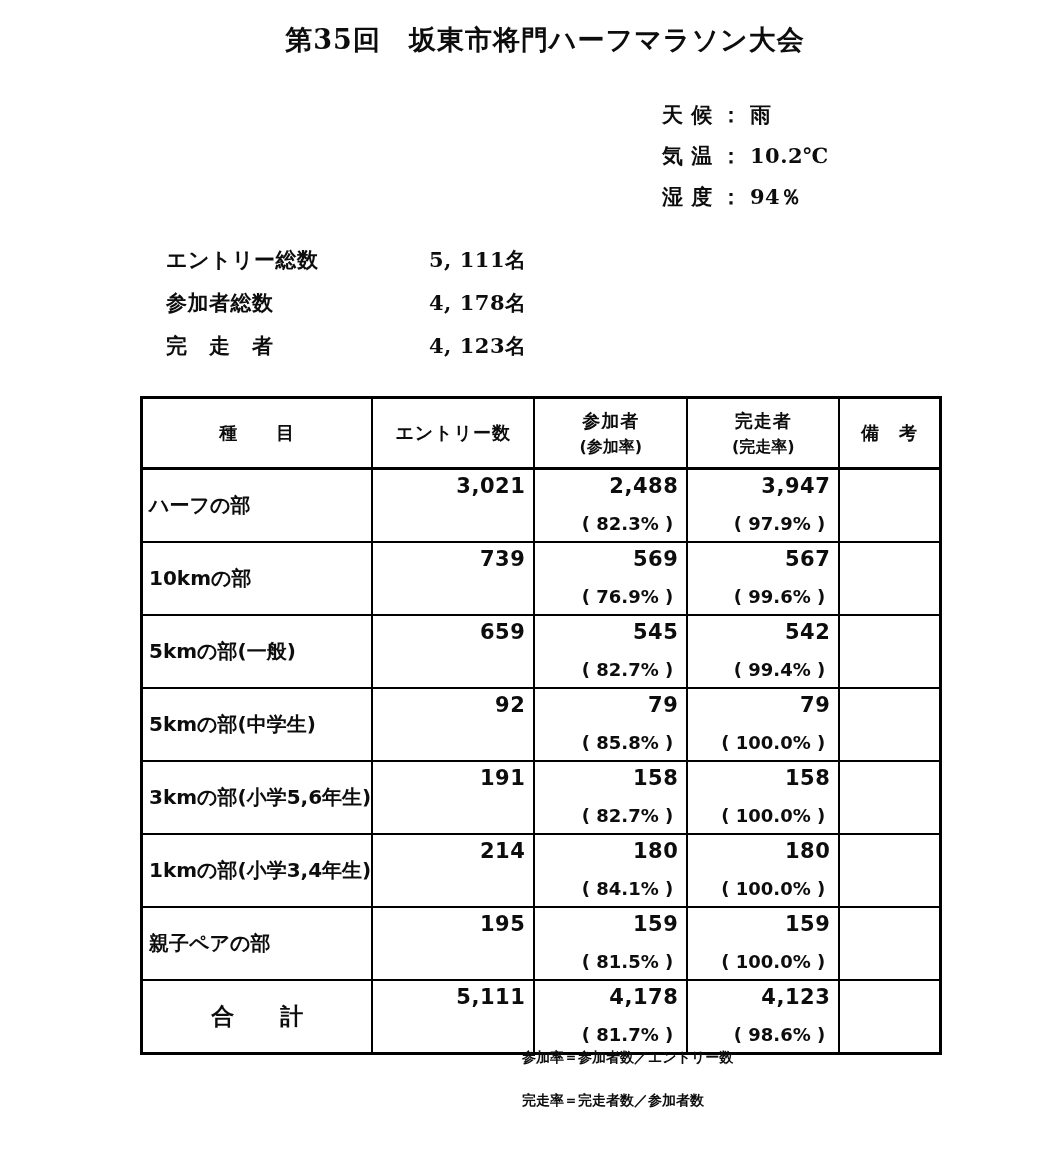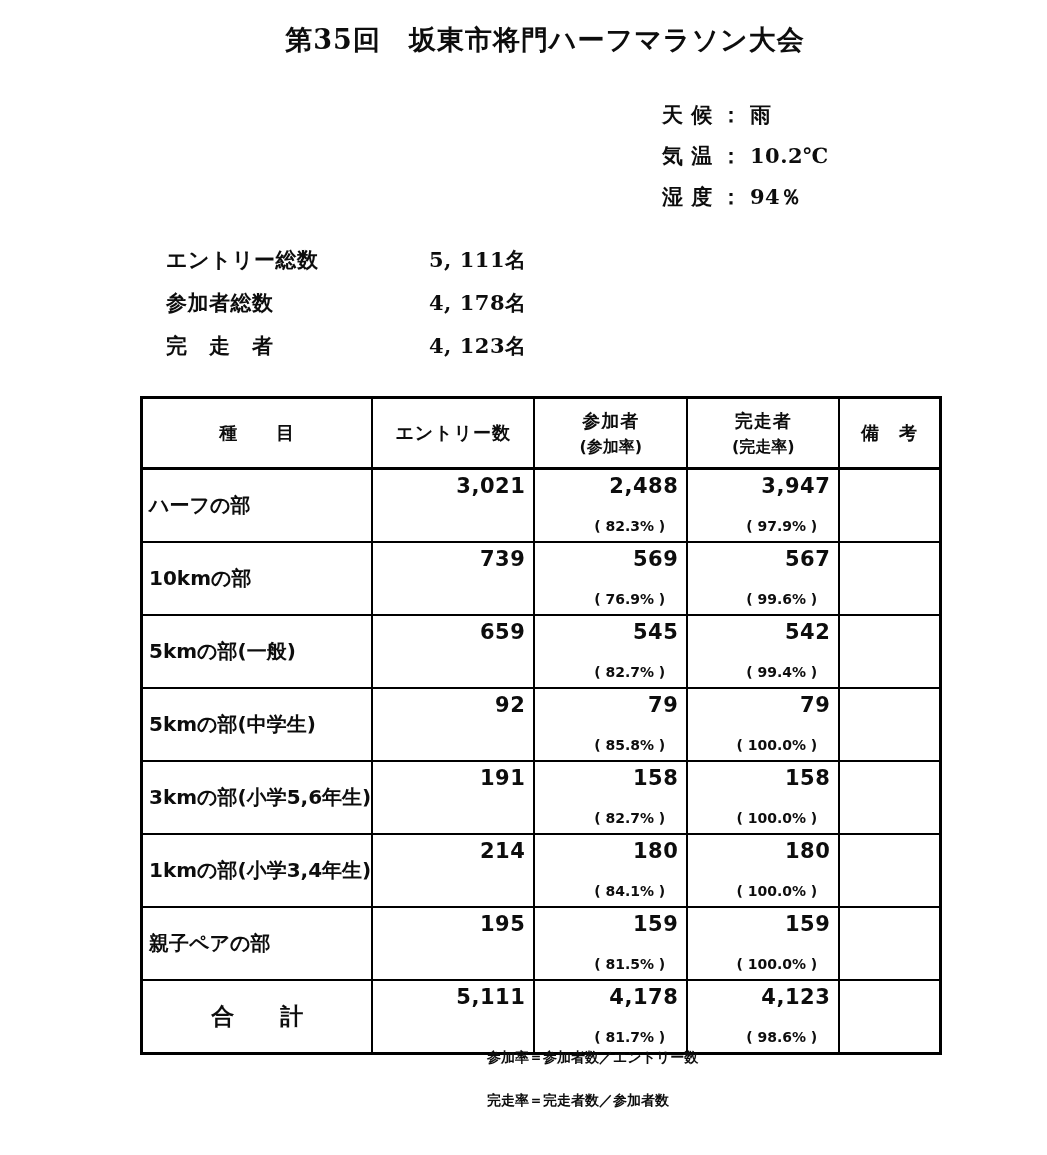--- a/index.html
+++ b/index.html
@@ -119,30 +119,30 @@
     display: block;
     text-align: right;
     font-size: 21px;
     padding-right: 8px;
     line-height: 1.1;
     letter-spacing: 0.5px;
   }
   .cell-rate {
     display: block;
     text-align: right;
-    font-size: 14px;
-    padding-right: 21px;
+    font-size: 18px;
+    padding-right: 13px;
     line-height: 1.1;
   }
   td.remark-cell { }
 
   
   .footnotes {
     position: absolute;
-    left: 487px;
+    left: 522px;
     top: 1049px;
     font-family: "DejaVu Sans", "Liberation Sans", sans-serif;
     font-weight: bold;
     font-size: 14px;
   }
   .footnote-line { height: 43px; }
 </style>
 </head>
 <body>
 

